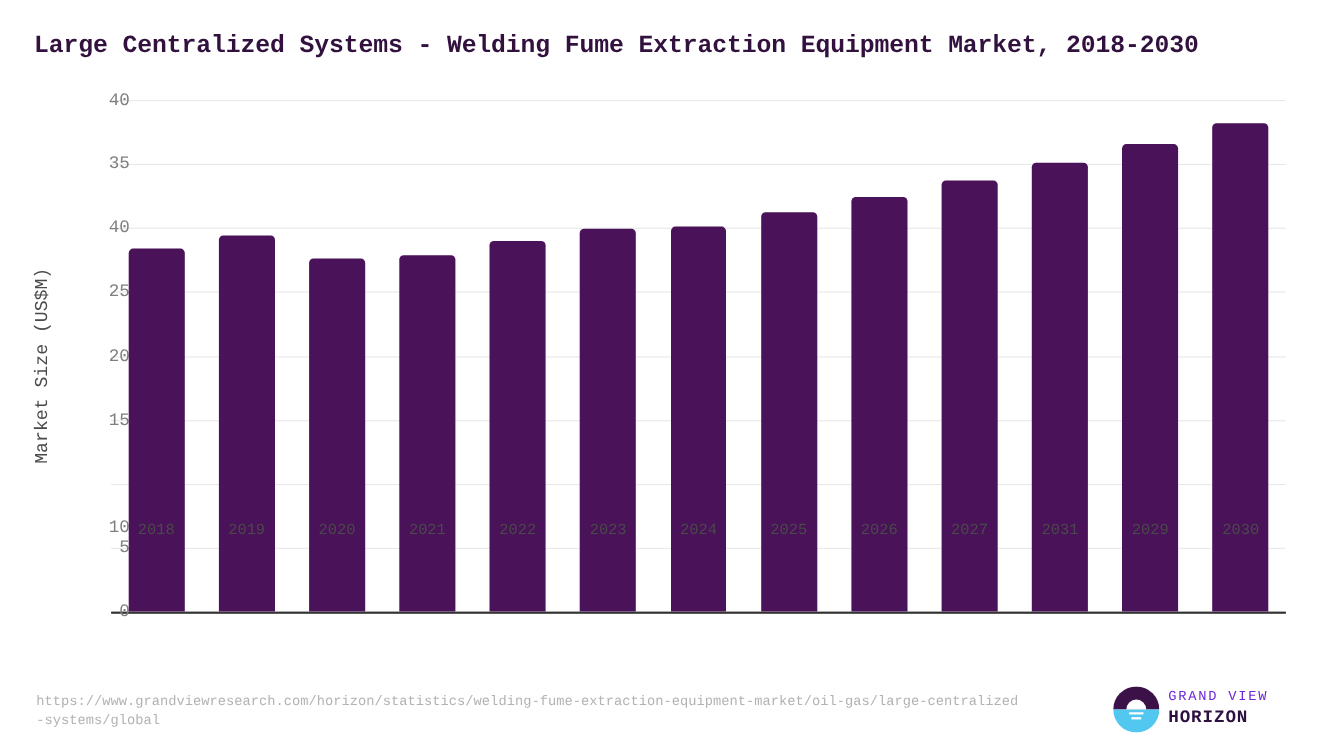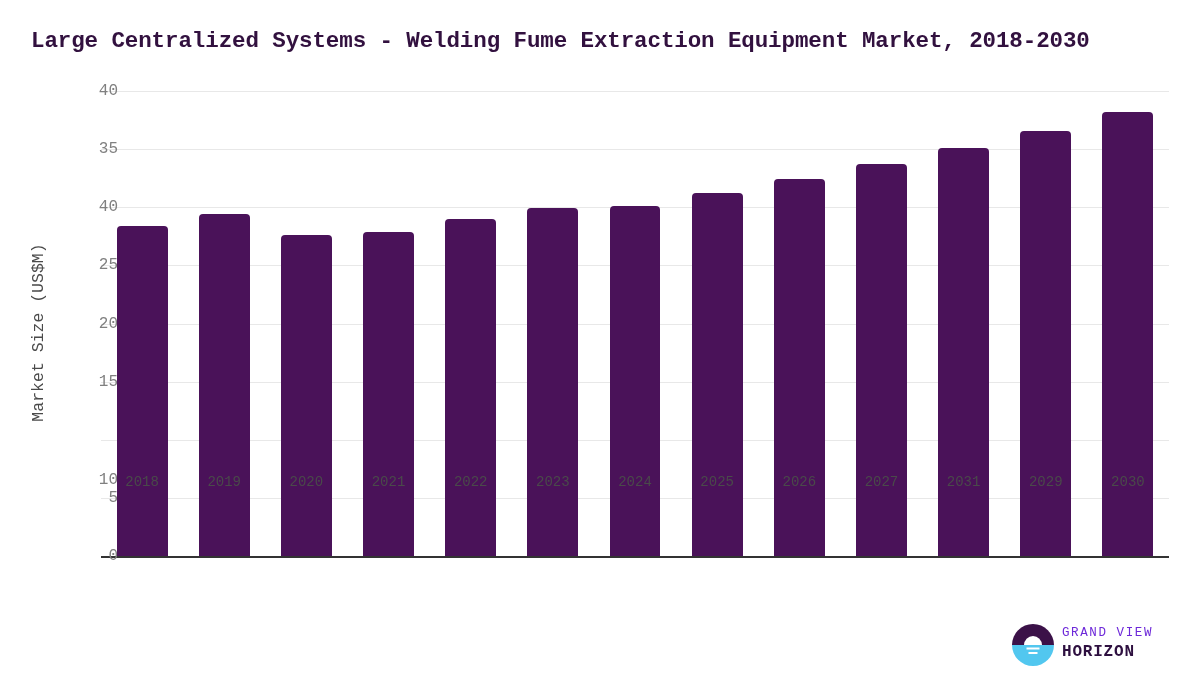--- a/index.html
+++ b/index.html
@@ -240,20 +240,21 @@
         <div class="xtick" style="left: 676.077px; width: 82.1538px;">2025</div>
         <div class="xtick" style="left: 758.231px; width: 82.1538px;">2026</div>
         <div class="xtick" style="left: 840.385px; width: 82.1538px;">2027</div>
         <div class="xtick" style="left: 922.538px; width: 82.1538px;">2031</div>
         <div class="xtick" style="left: 1004.69px; width: 82.1538px;">2029</div>
         <div class="xtick" style="left: 1086.85px; width: 82.1538px;">2030</div>
       </div>
 
   </div>
 
+  <div class="footer-url">https://www.grandviewresearch.com/horizon/statistics/welding-fume-extraction-equipment-market/oil-gas/large-centralized-systems/global</div>
 
   <div class="logo">
     <div class="logo-mark">
       <svg width="42" height="42" viewBox="0 0 42 42">
         <defs>
           <clipPath id="circClip">
               <circle cx="21" cy="21" r="21"></circle>
             </clipPath>
         </defs>
         <g clip-path="url(#circClip)">

